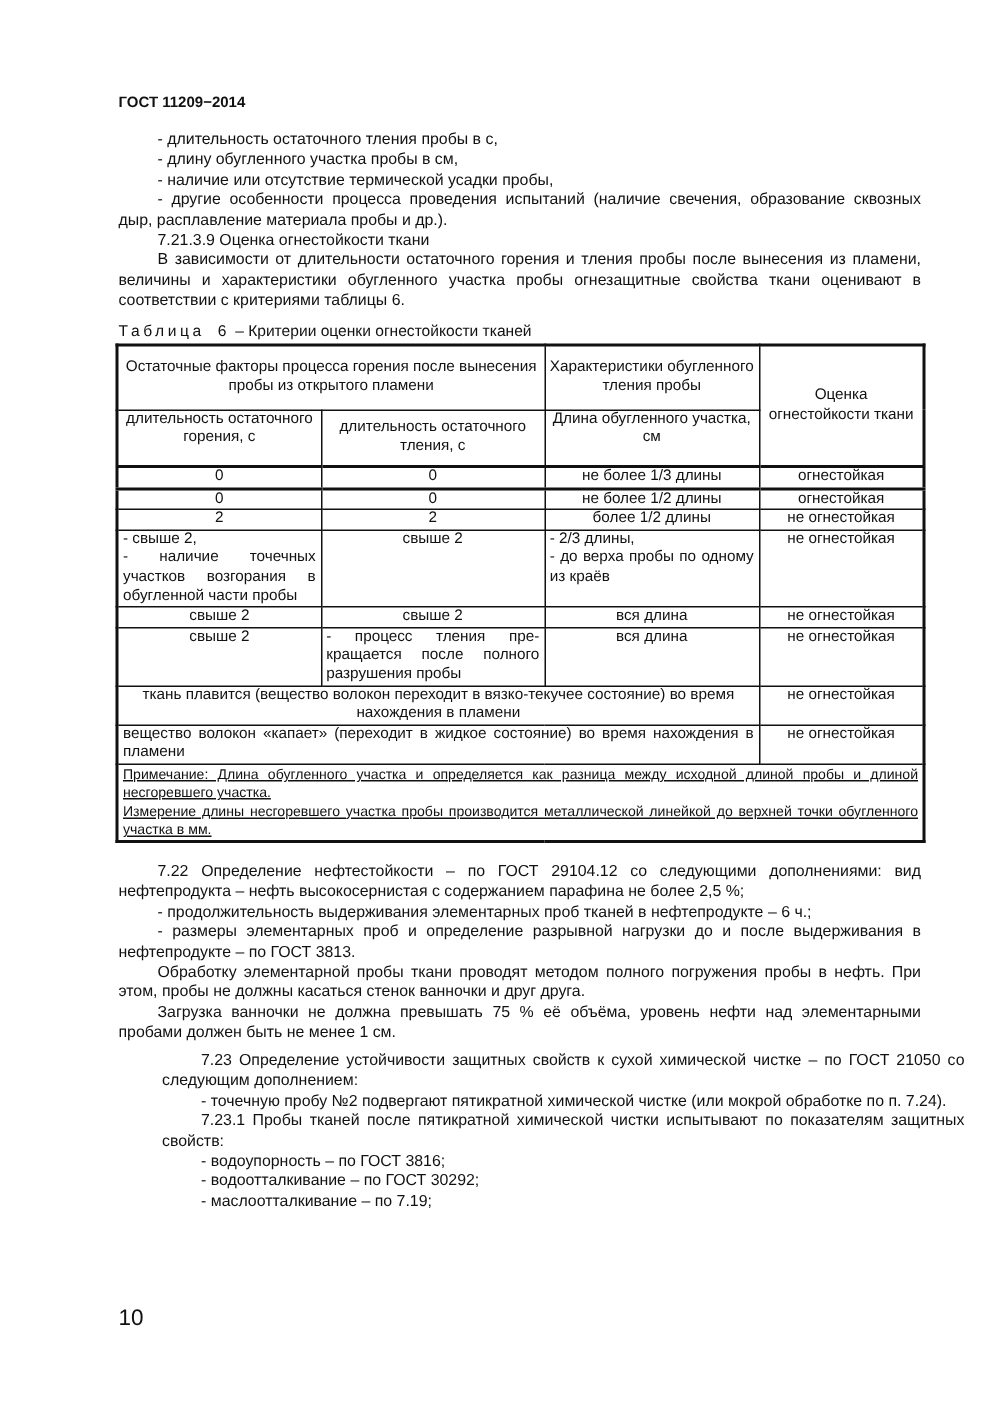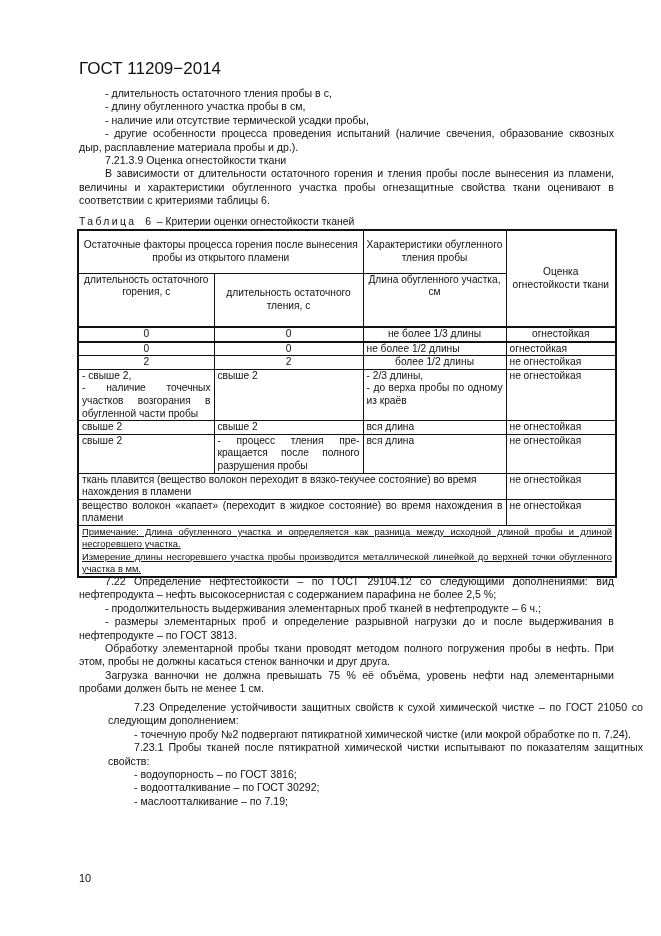--- a/index.html
+++ b/index.html
@@ -1,34 +1,34 @@
 <!DOCTYPE html>
 <html><head>
   <meta charset="utf-8">
   <style>
     html, body { margin: 0; padding: 0; background: #ffffff; }
     body { width: 661px; height: 936px; position: relative; overflow: hidden;
       font-family: "Liberation Sans", sans-serif; color: #111; font-size: 10.6px; line-height: 13.4px; }
     .page { position: absolute; left: 0; top: 0; width: 661px; height: 936px; }
-    .header { position: absolute; left: 79px; top: 62px; font-weight: normal; font-size: 17px; }
+    .header { position: absolute; left: 79px; top: 62px; font-weight: bold; font-size: 10px; }
     .block { position: absolute; left: 79px; width: 535px; }
     .p { margin: 0; text-align: justify; }
     .ind { text-indent: 26px; }
     .caption { position: absolute; left: 79px; top: 215px; font-size: 10.4px; }
     .caption .spaced { letter-spacing: 2.4px; }
     table.t6 { position: absolute; left: 77px; top: 229px; width: 538px; border-collapse: collapse;
       font-size: 10.2px; line-height: 12.6px; table-layout: fixed; }
-    table.t6 td { border: 1px solid #111; padding: 0 3px; vertical-align: top; }
+    table.t6 td { border: 1px solid #111; padding: 0 3px; vertical-align: top; text-align: center; }
     table.t6 .c { text-align: center; }
     table.t6 .mid { vertical-align: middle; }
     table.t6 tr.thick td { border-top: 2px solid #111; }
     table.t6 .just { text-align: justify; }
     table.t6 .note { font-size: 9.4px; line-height: 12.4px; text-align: justify; text-decoration: underline; }
     table.t6 { border: 2px solid #111; }
-    .pagenum { position: absolute; left: 79px; top: 872px; font-size: 11px; }
+    .pagenum { position: absolute; left: 79px; top: 872px; font-size: 15px; }
   </style>
 </head>
 <body>
 
 <div class="page">
 
   <div class="header">ГОСТ 11209−2014</div>
 
   <div class="block" style="top:87px;">
     <p class="p ind">- длительность остаточного тления пробы в с,</p>
@@ -51,21 +51,21 @@
         <col style="width:149px">
         <col style="width:143px">
         <col style="width:110px">
     </colgroup>
     <tbody>
         <tr style="height:43px;">
       <td colspan="2" class="c mid">Остаточные факторы процесса горения после вынесения пробы из открытого пламени</td>
       <td class="c mid">Характеристики обугленного тления пробы</td>
       <td rowspan="2" class="c mid">Оценка огнестойкости ткани</td>
     </tr>
-    <tr style="height:54px;">
+    <tr style="height:38px;">
       <td class="c">длительность остаточного горения, с</td>
       <td class="c mid">длительность остаточного тления, с</td>
       <td class="c">Длина обугленного участка, см</td>
     </tr>
     <tr class="thick">
       <td class="c">0</td>
       <td class="c">0</td>
       <td class="c">не более  1/3 длины</td>
       <td class="c">огнестойкая</td>
     </tr>

